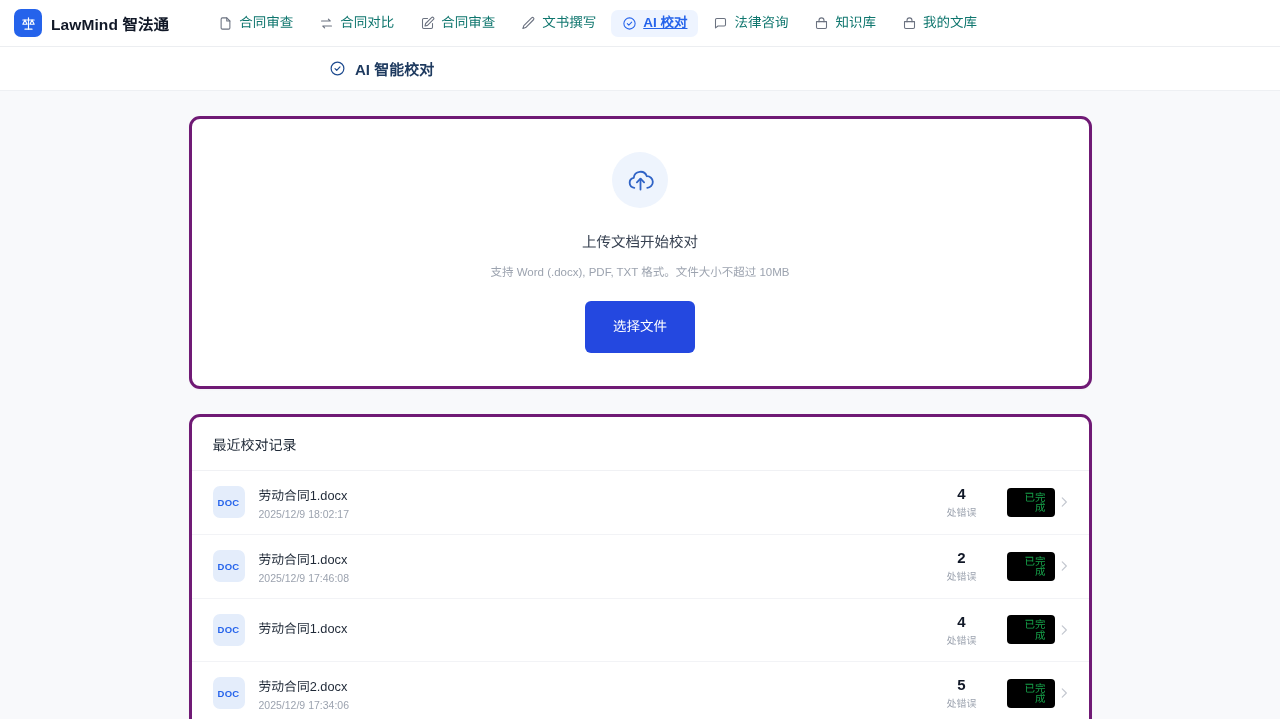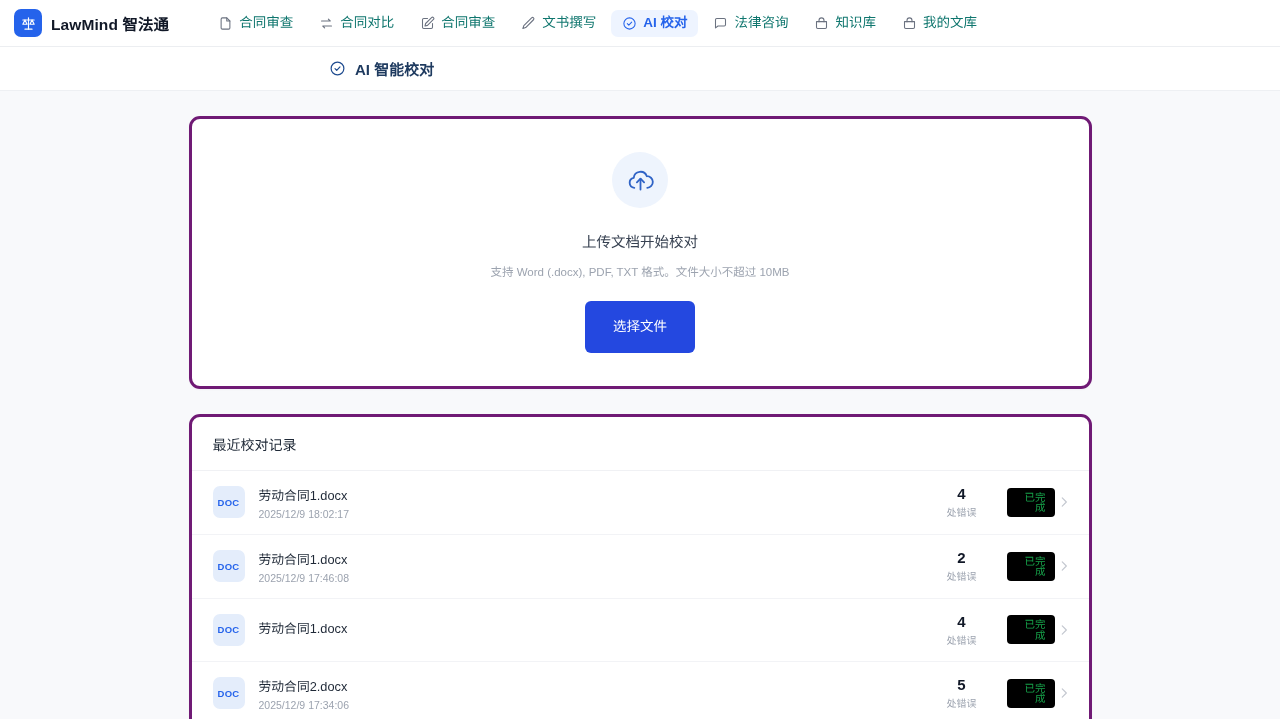--- a/index.html
+++ b/index.html
@@ -72,20 +72,21 @@
     color: #0f766e;
     white-space: nowrap;
     cursor: pointer;
     line-height: 1;
   }
 
   .nav-item.active {
     background: #eef4ff;
     color: #2563eb;
     font-weight: bold;
+    text-decoration: underline;
   }
 
   .nav-icon {
     width: 15px;
     height: 15px;
     display: block;
     flex: none;
   }
 
   .nav-icon svg { display: block; width: 100%; height: 100%; }

